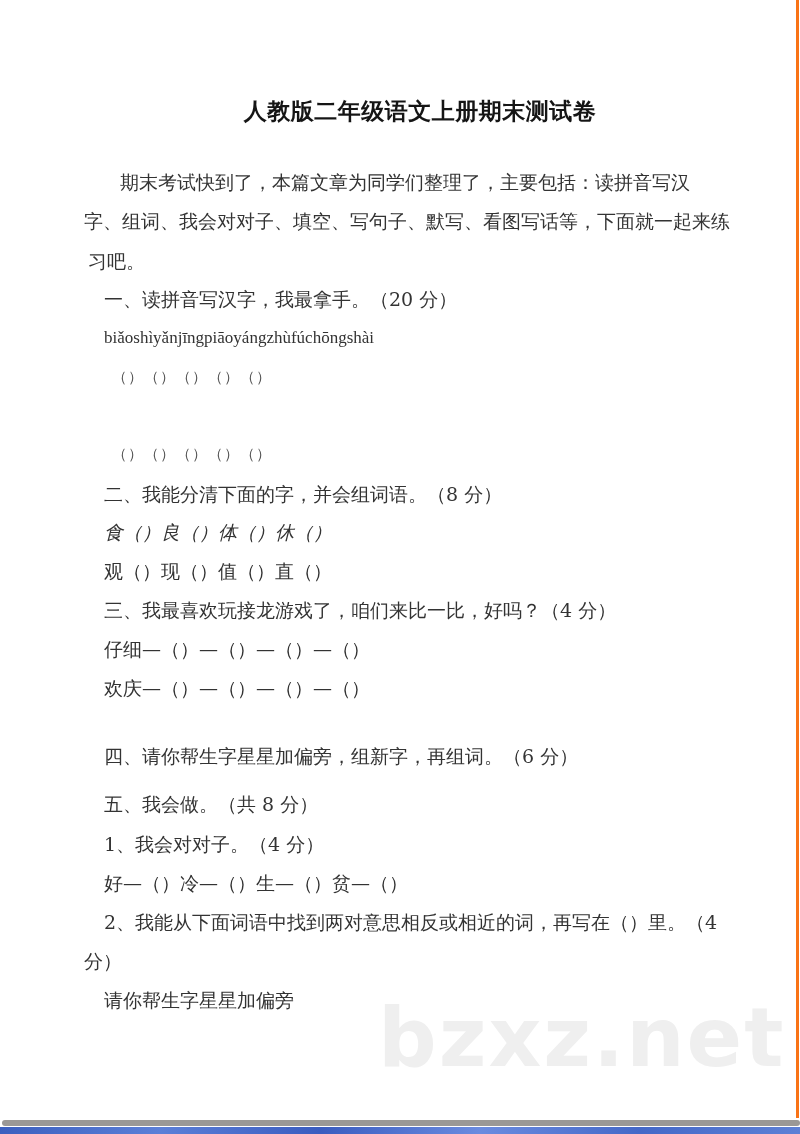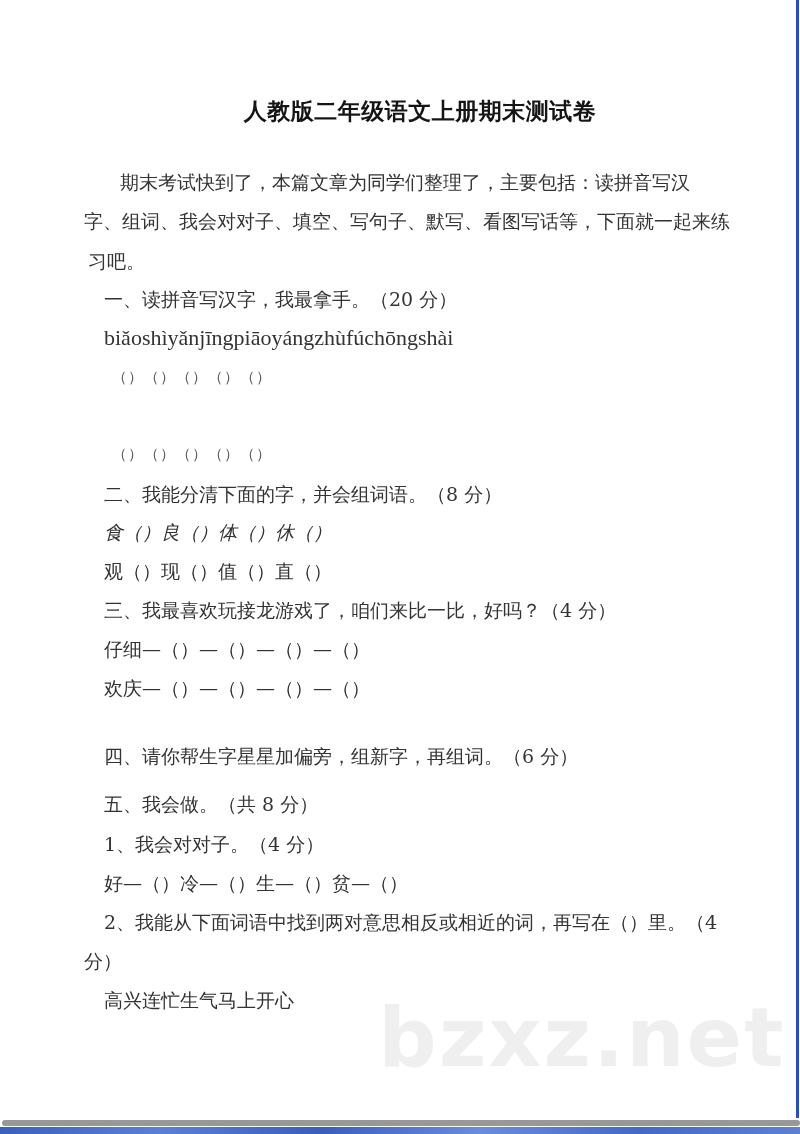--- a/index.html
+++ b/index.html
@@ -15,21 +15,21 @@
       font-family: "DejaVu Serif", "Liberation Serif", serif;
       color: #333333;
     }
     .page {
       position: absolute;
       left: 0;
       top: 0;
       width: 796px;
       height: 1118px;
       background: #ffffff;
-      border-right: 3px solid #1d4ed8;
+      border-right: 3px solid #f97316;
     }
     .title {
       position: absolute;
       left: 0;
       width: 840px;
       top: 96px;
       text-align: center;
       font-family: "DejaVu Sans", "Liberation Sans", sans-serif;
       font-weight: bold;
       font-size: 23px;
@@ -38,21 +38,21 @@
     }
     .line {
       position: absolute;
       font-size: 19px;
       line-height: 22px;
       white-space: nowrap;
       color: #333333;
     }
     .pinyin {
       font-family: "Liberation Serif", "DejaVu Serif", serif;
-      font-size: 22px;
+      font-size: 17px;
       color: #333333;
     }
     .blanks {
       color: #555555;
       font-size: 15px;
       letter-spacing: 1px;
     }
     .watermark {
       position: absolute;
       left: 378px;
@@ -106,19 +106,19 @@
   <div class="line" style="left:104px; top:638px;text-align:center;">仔细—（）—（）—（）—（）</div>
   <div class="line" style="left:104px; top:677px;">欢庆—（）—（）—（）—（）</div>
 
   <div class="line" style="left:104px; top:716px;margin-top:29px;">四、请你帮生字星星加偏旁，组新字，再组词。（6 分）</div>
 
   <div class="line" style="left:104px; top:793px;">五、我会做。（共 8 分）</div>
   <div class="line" style="left:104px; top:833px;">1、我会对对子。（4 分）</div>
   <div class="line" style="left:104px; top:872px;">好—（）冷—（）生—（）贫—（）</div>
   <div class="line" style="left:104px; top:911px;">2、我能从下面词语中找到两对意思相反或相近的词，再写在（）里。（4</div>
   <div class="line" style="left:84px; top:950px;">分）</div>
-  <div class="line" style="left:104px; top:989px;">高兴连忙生气马上开心</div>
+  <div class="line" style="left:104px; top:989px;">请你帮生字星星加偏旁</div>
 
   <div class="watermark">bzxz.net</div>
 </div>
 
 <div class="hscrollbar"></div>
 <div class="desktop-strip"></div>
 
 </body></html>

